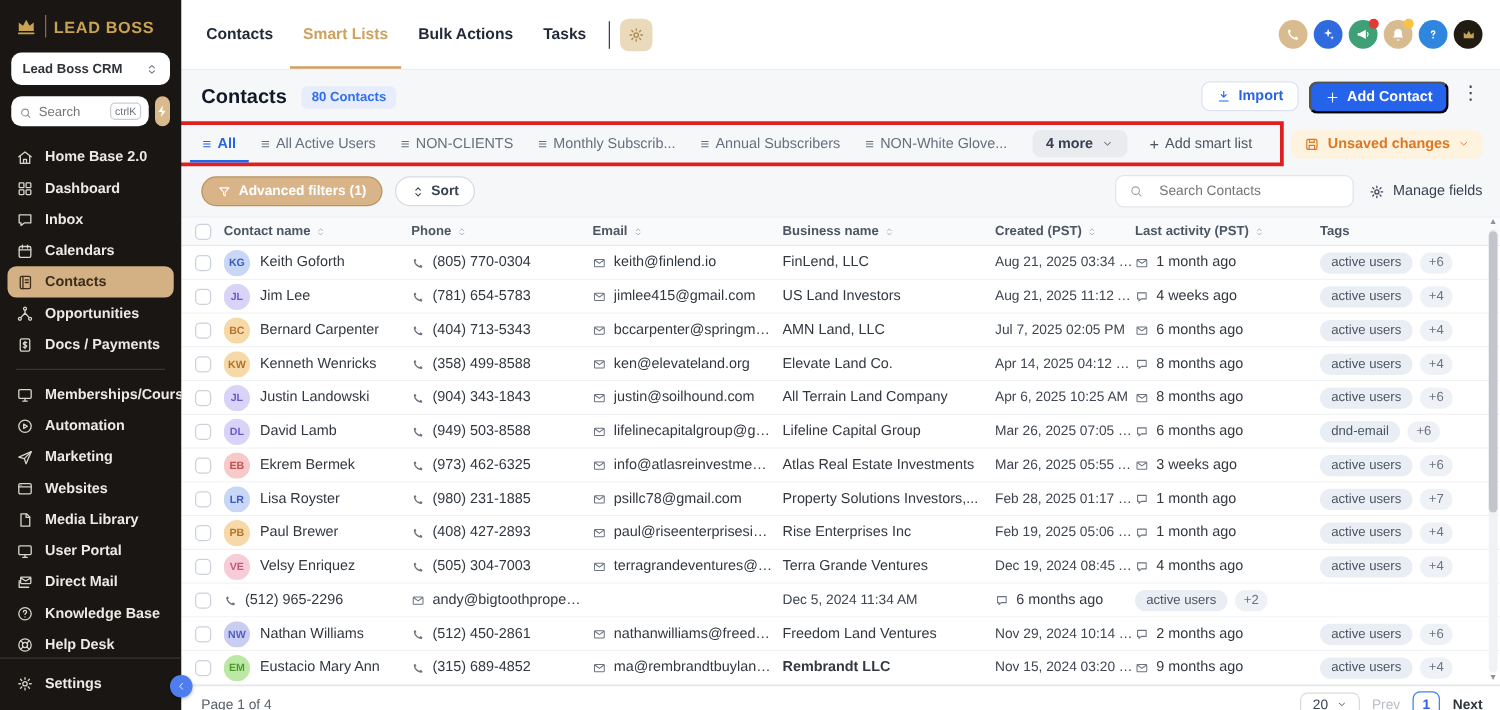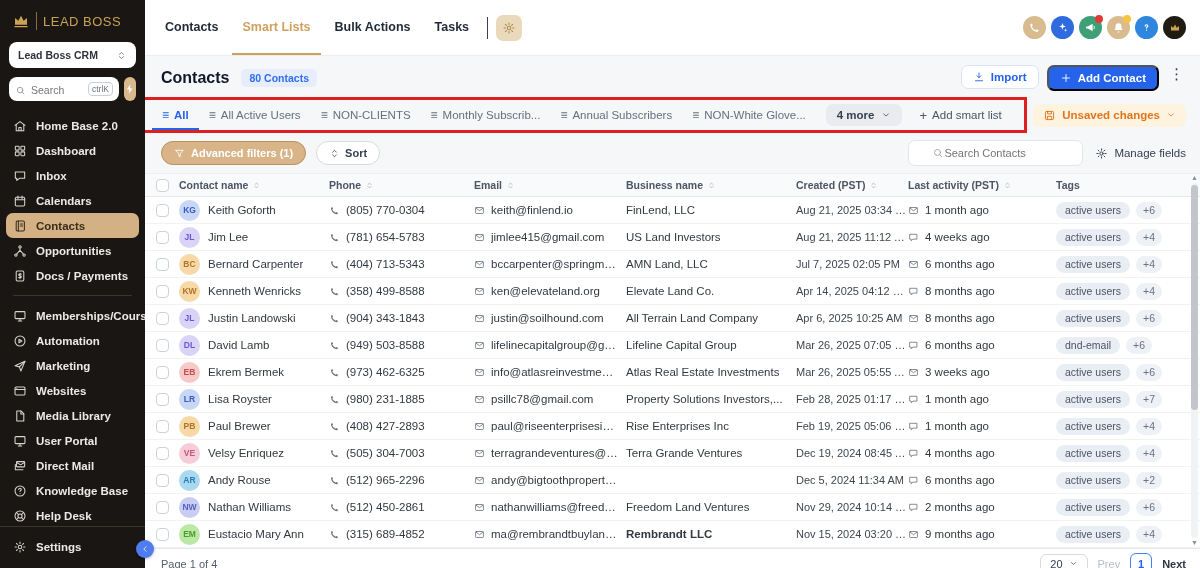--- a/index.html
+++ b/index.html
@@ -5,21 +5,21 @@
   * { margin:0; padding:0; box-sizing:border-box; }
   html,body { width:1200px; height:568px; overflow:hidden; }
   body { font-family:"Liberation Sans", sans-serif; font-size:12px; color:#374151; display:flex; background:#f6f7f9; }
   svg.ic { display:block; fill:none; stroke:currentColor; stroke-width:1.8; stroke-linecap:round; stroke-linejoin:round; }
 
   
   .sidebar { width:145px; background:#191613; color:#e9e5df; flex-shrink:0; display:flex; flex-direction:column; position:relative; z-index:5; }
   .logo-row { display:flex; align-items:center; gap:6px; padding:12px 12px 10px; }
   .logo-crown { color:#c9a254; }
   .logo-sep { width:1px; height:18px; background:#8a6f3d; }
-  .logo-text { color:#c9a254; font-weight:normal; font-size:13px; letter-spacing:.5px; }
+  .logo-text { color:#c9a254; font-weight:bold; font-size:13px; letter-spacing:.5px; }
   .workspace { margin:2px 9px 9px; background:#fff; color:#2f3338; border-radius:8px; padding:7px 9px; font-size:10.5px; font-weight:bold; display:flex; align-items:center; justify-content:space-between; }
   .workspace .chev { color:#6b7280; }
   .search-row { display:flex; gap:5px; margin:0 9px 10px; }
   .search-box { flex:1; background:#fff; border-radius:8px; display:flex; align-items:flex-end; gap:5px; padding:5px 6px; color:#8a8f98; }
   .search-box input { border:0; outline:0; width:52px; font-size:10.5px; font-family:inherit; color:#4b5563; background:transparent; }
   .kbd { border:1px solid #c9ced6; border-radius:4px; padding:1px 3px; font-size:8.5px; color:#6b7280; }
   .bolt-btn { width:27px; border-radius:8px; background:#d9ba8c; color:#fff; display:flex; align-items:center; justify-content:center; }
   .side-nav { flex:1; overflow:hidden; padding-top:2px; }
   .side-item { display:flex; align-items:center; gap:9px; padding:5.5px 13px; font-size:11.5px; font-weight:600; color:#eceae6; cursor:pointer; white-space:nowrap; }
   .side-item .sic { width:14px; display:flex; justify-content:center; color:#d8d4cd; flex-shrink:0; }
@@ -57,21 +57,21 @@
   .stab.active { color:#2563eb; border-bottom-color:#2563eb; font-weight:600; }
   .stab .licn { font-size:12px; line-height:1; }
   .more-chip { display:flex; align-items:center; gap:6px; background:#e9ebef; border-radius:7px; padding:5px 11px; font-size:11.5px; font-weight:bold; color:#374151; margin:0 8px; cursor:pointer; }
   .add-smart { display:flex; align-items:center; gap:5px; font-size:11.5px; color:#4b5563; padding:0 8px; cursor:pointer; white-space:nowrap; }
   .unsaved { display:flex; align-items:center; gap:6px; background:#fdf3df; border-radius:7px; padding:5px 10px; color:#e0751f; font-weight:bold; font-size:11.5px; cursor:pointer; }
 
   .toolbar { display:flex; align-items:center; padding:5px 14px 7px 16px; }
   .pill-filter { display:flex; align-items:center; gap:6px; background:#d8b488; border:1px solid #b8935c; color:#fff; font-weight:bold; font-size:11px; padding:5px 12px; border-radius:14px; cursor:pointer; }
   .pill-sort { display:flex; align-items:center; gap:5px; background:#fff; border:1px solid #d7dbe0; color:#374151; font-weight:600; font-size:11px; padding:5px 12px; border-radius:14px; margin-left:10px; cursor:pointer; }
   .tool-right { margin-left:auto; display:flex; align-items:center; gap:12px; }
-  .search-contacts { display:flex; align-items:center; gap:0; background:#fff; border:1px solid #e2e5ea; border-radius:7px; padding:6px 23px; width:175px; color:#9aa1ab; }
+  .search-contacts { display:flex; align-items:center; gap:12px; background:#fff; border:1px solid #e2e5ea; border-radius:7px; padding:6px 10px; width:191px; color:#9aa1ab; }
   .search-contacts input { border:0; outline:0; flex:1; min-width:0; font-size:11px; font-family:inherit; color:#374151; background:transparent; }
   .manage-fields { display:flex; align-items:center; gap:6px; font-size:11.5px; font-weight:400; color:#374151; cursor:pointer; }
 
   .table-wrap { flex:1; background:#fff; position:relative; min-height:0; }
   .tgrid { display:grid; grid-template-columns:34px 150px 145px 152px 170px 112px 148px 1fr; align-items:center; }
   .thead { background:#f9fafb; border-top:1px solid #edeff2; border-bottom:1px solid #e6e8eb; height:24px; font-size:10.5px; font-weight:bold; color:#4b5563; }
   .th { display:flex; align-items:center; gap:4px; padding-right:18px; cursor:pointer; }
   .th .sorter { color:#9ca3af; }
   .trow { height:27px; border-bottom:1px solid #f1f2f4; background:#fff; font-size:11.5px; color:#32383f; }
   .cb-cell { display:flex; justify-content:center; }
@@ -963,24 +963,20 @@
             </div>
             <div class="tags-cell">
               <span class="tag-pill">active users</span>
               <span class="tag-more">+4</span>
             </div>
           </div>
           <div class="tgrid trow">
             <div class="cb-cell">
               <span class="cbx"></span>
             </div>
-            <div class="name-cell">
-              <span class="av" style="background:#a9d9f0;color:#2a7ab0">AR</span>
-              <span class="trunc">Andy Rouse</span>
-            </div>
             <div class="cell-ic">
               <span class="mini">
                 <svg class="ic " width="11" height="11" viewBox="0 0 24 24">
                   <path d="M7 4.5 9 8 7 9.5a12 12 0 0 0 7.5 7.5L16 15l3.5 2-1 3c-7.5.5-14.5-6.5-14-14z" fill="currentColor" stroke="none"></path>
                 </svg>
               </span>
               <span class="trunc">(512) 965-2296</span>
             </div>
             <div class="cell-ic">
               <span class="mini">

